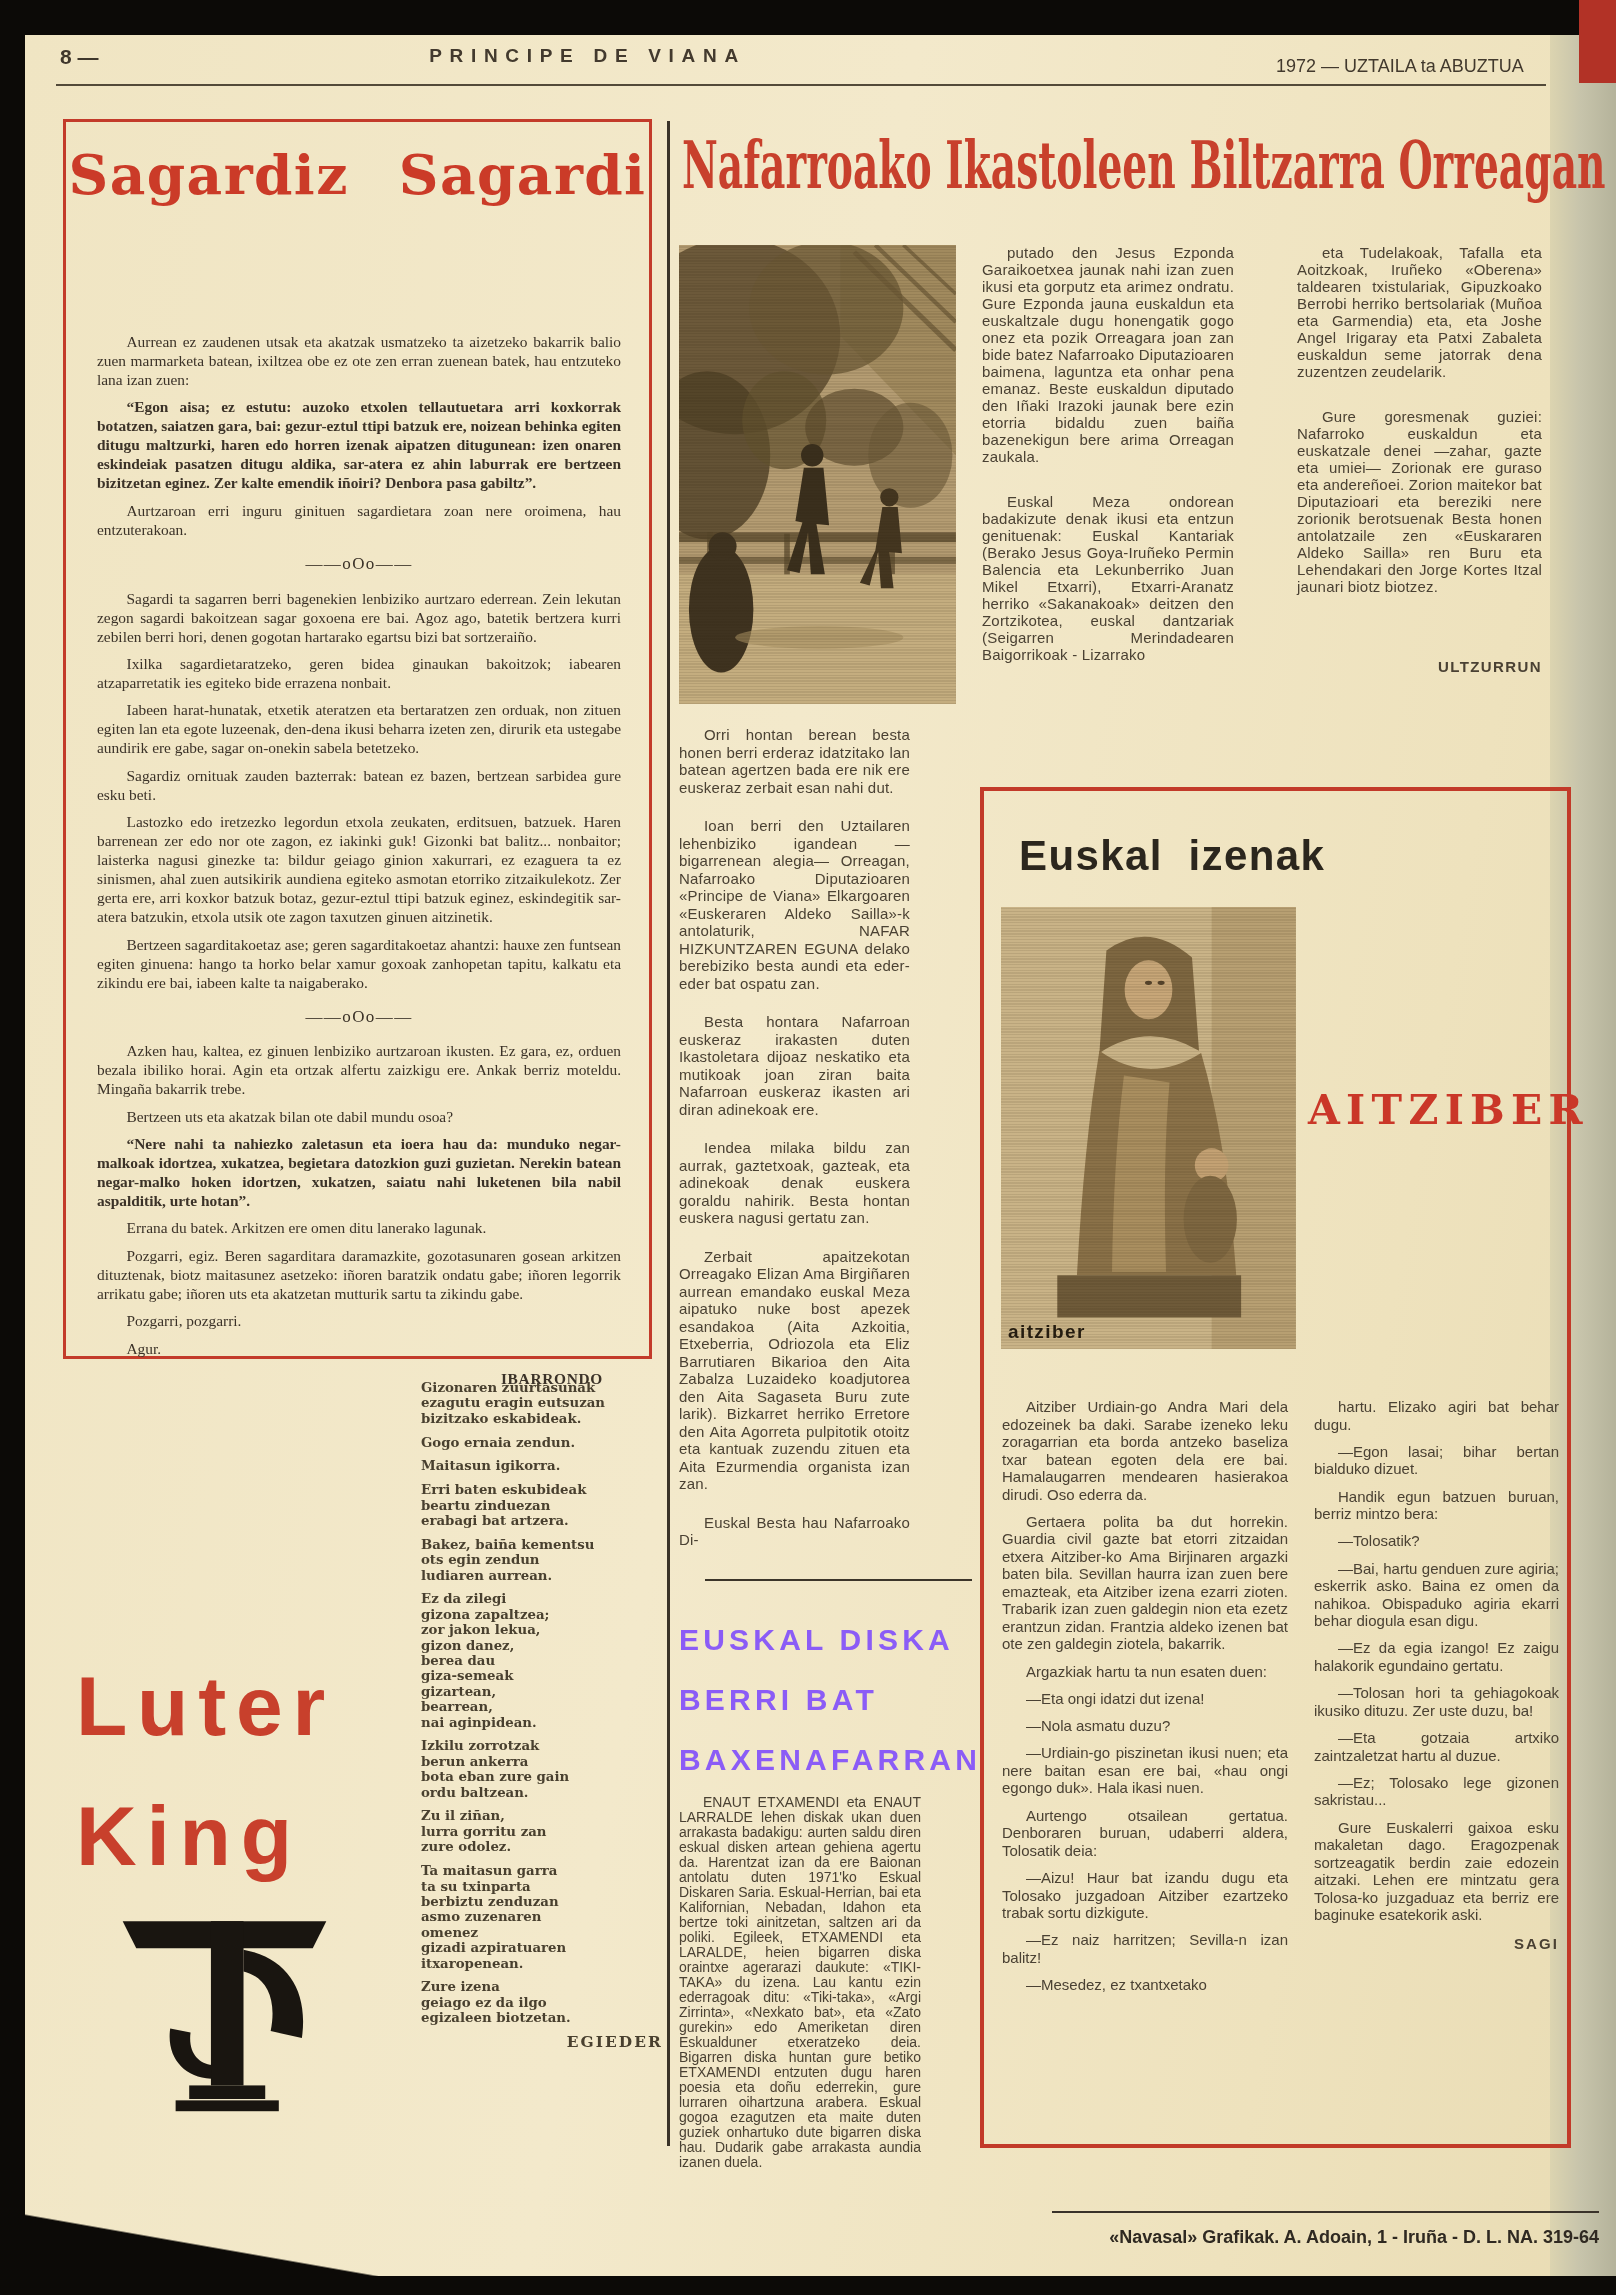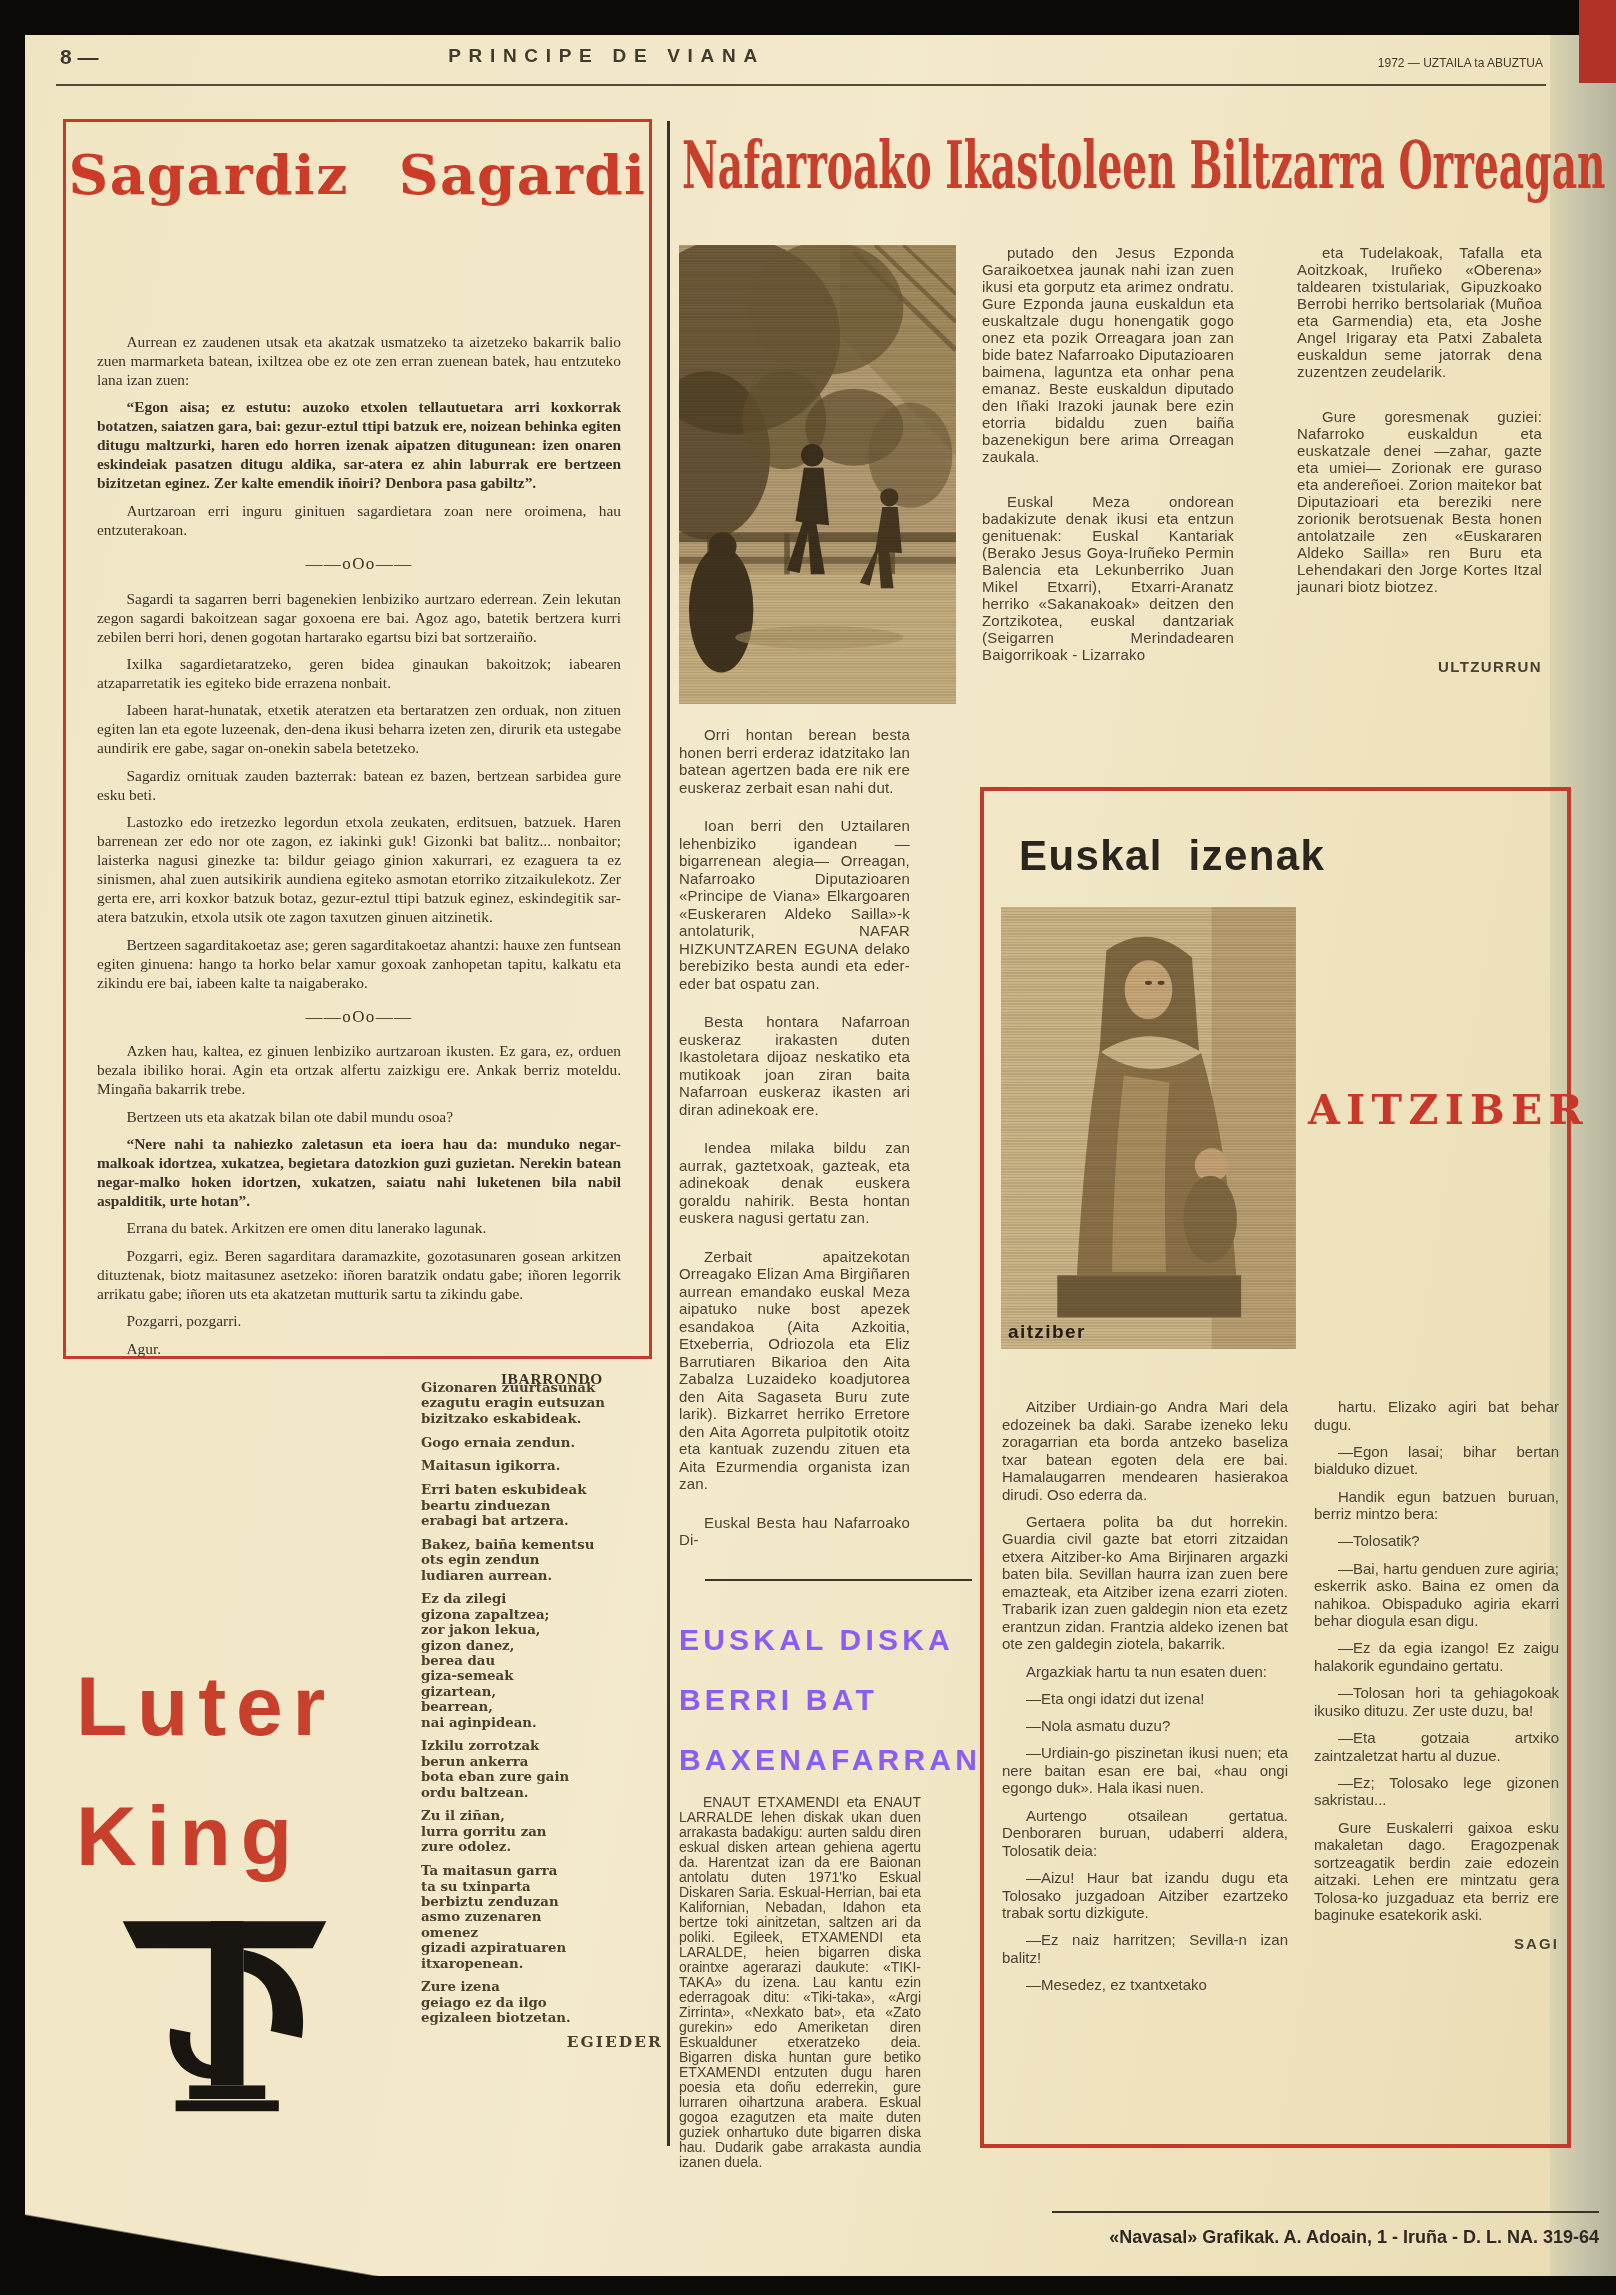--- a/index.html
+++ b/index.html
@@ -8,24 +8,24 @@
   .paper{position:absolute;left:25px;top:35px;width:1591px;height:2241px;
          background:linear-gradient(100deg,#f0e5c3 0%,#f3e9cb 45%,#eee2bd 80%,#e9dcb4 100%);}
   .edge-strip{position:absolute;right:0;top:35px;width:67px;height:2241px;
          background:linear-gradient(90deg,#dcd4b0 0%,#c7c4ab 45%,#b4b29a 100%);}
   .red-corner{position:absolute;right:0;top:0;width:38px;height:83px;background:#b23226;}
   .wedge{position:absolute;left:0;top:2202px;width:533px;height:93px;
          background:linear-gradient(to top right,#0c0a07 45%,rgba(12,10,7,0) 46%);}
 
   
   .pageno{position:absolute;left:60px;top:45px;font-size:21px;font-weight:bold;color:#3f372c;}
-  .masthead{position:absolute;left:389px;top:45px;width:435px;text-align:center;
+  .masthead{position:absolute;left:370px;top:45px;width:435px;text-align:center;
             font-size:19px;font-weight:bold;letter-spacing:7.7px;color:#433a2e;}
-  .dateline{position:absolute;left:1276px;top:56px;width:267px;text-align:right;
-            font-size:12px;color:#42392d;}
+  .dateline{position:absolute;left:1276px;top:56px;width:267px;
+            font-size:18px;color:#42392d;}
   .header-rule{position:absolute;left:56px;top:84px;width:1490px;height:2.1px;background:#534a39;}
 
   
   .sag-box{position:absolute;left:63px;top:119px;width:589px;height:1240px;
            border:3.5px solid #c33b2a;box-sizing:border-box;}
   .sag-title{position:absolute;left:0;right:0;top:19.6px;text-align:center;
              font-family:"DejaVu Serif",serif;font-weight:bold;font-size:55px;
              color:#cb3b28;word-spacing:29.5px;letter-spacing:1.4px;}
   .sag-body{position:absolute;left:31px;right:28px;top:210px;
             font-family:"Liberation Serif",serif;font-size:15.4px;line-height:19px;

